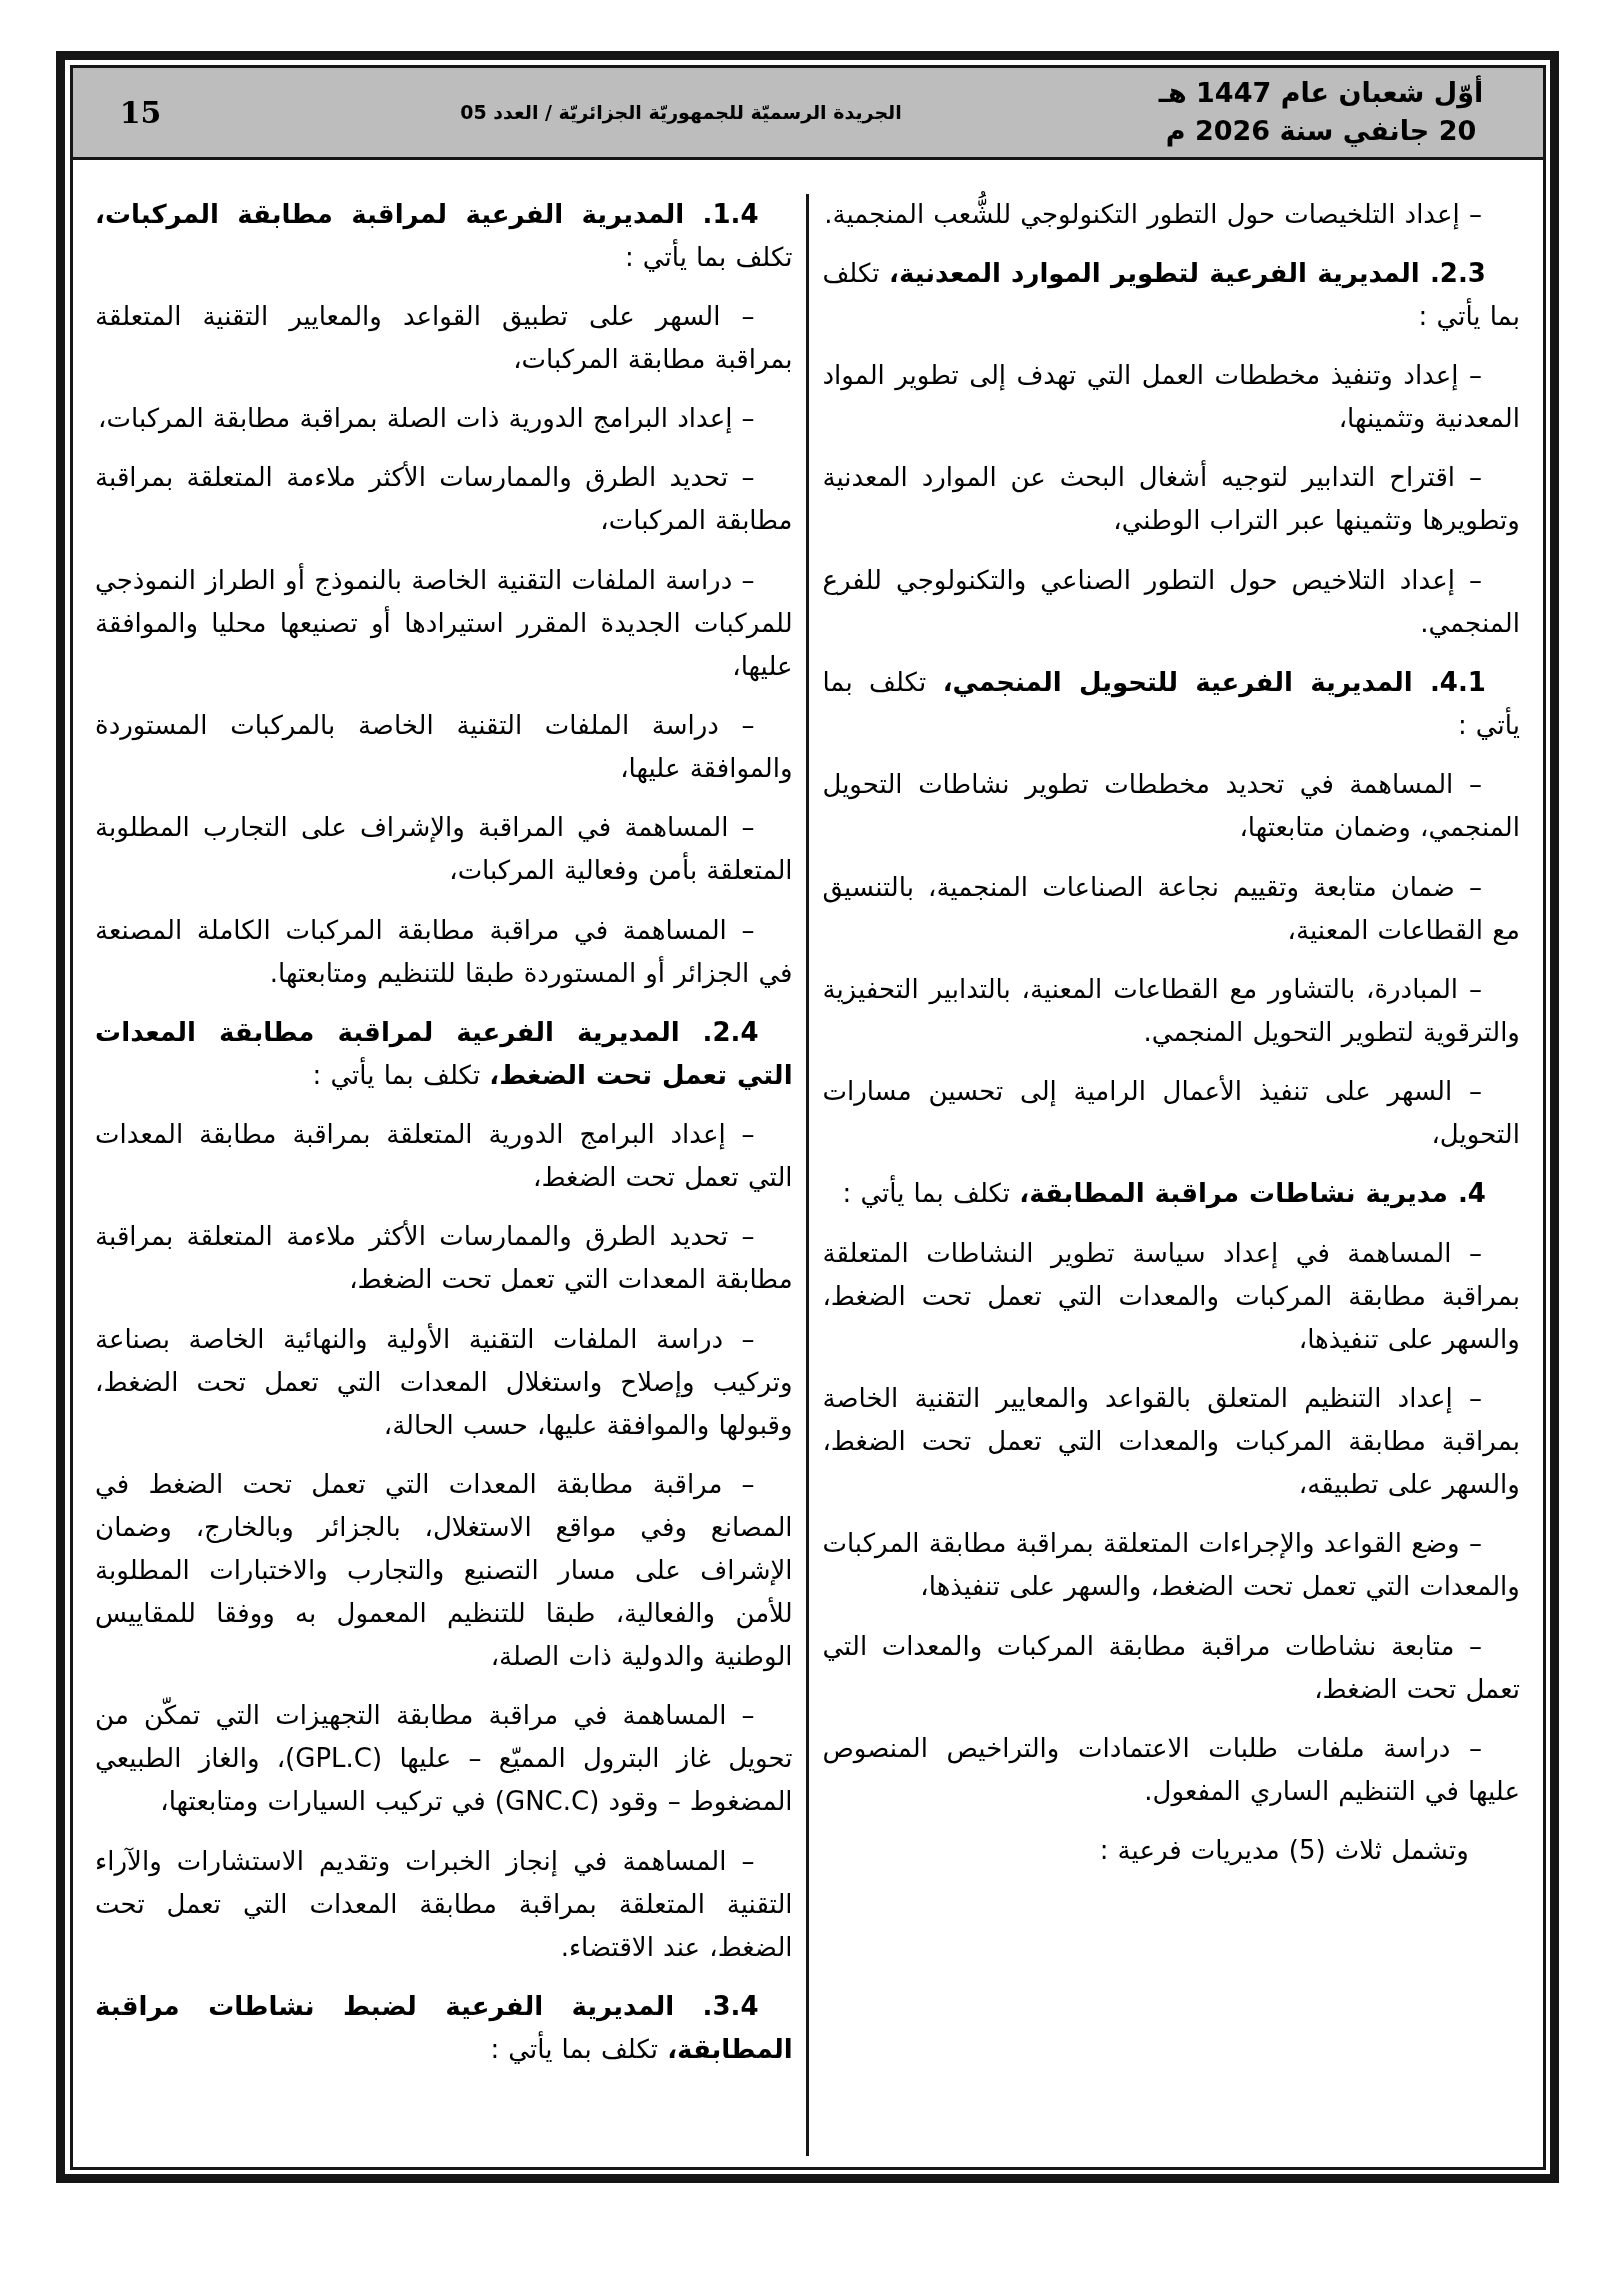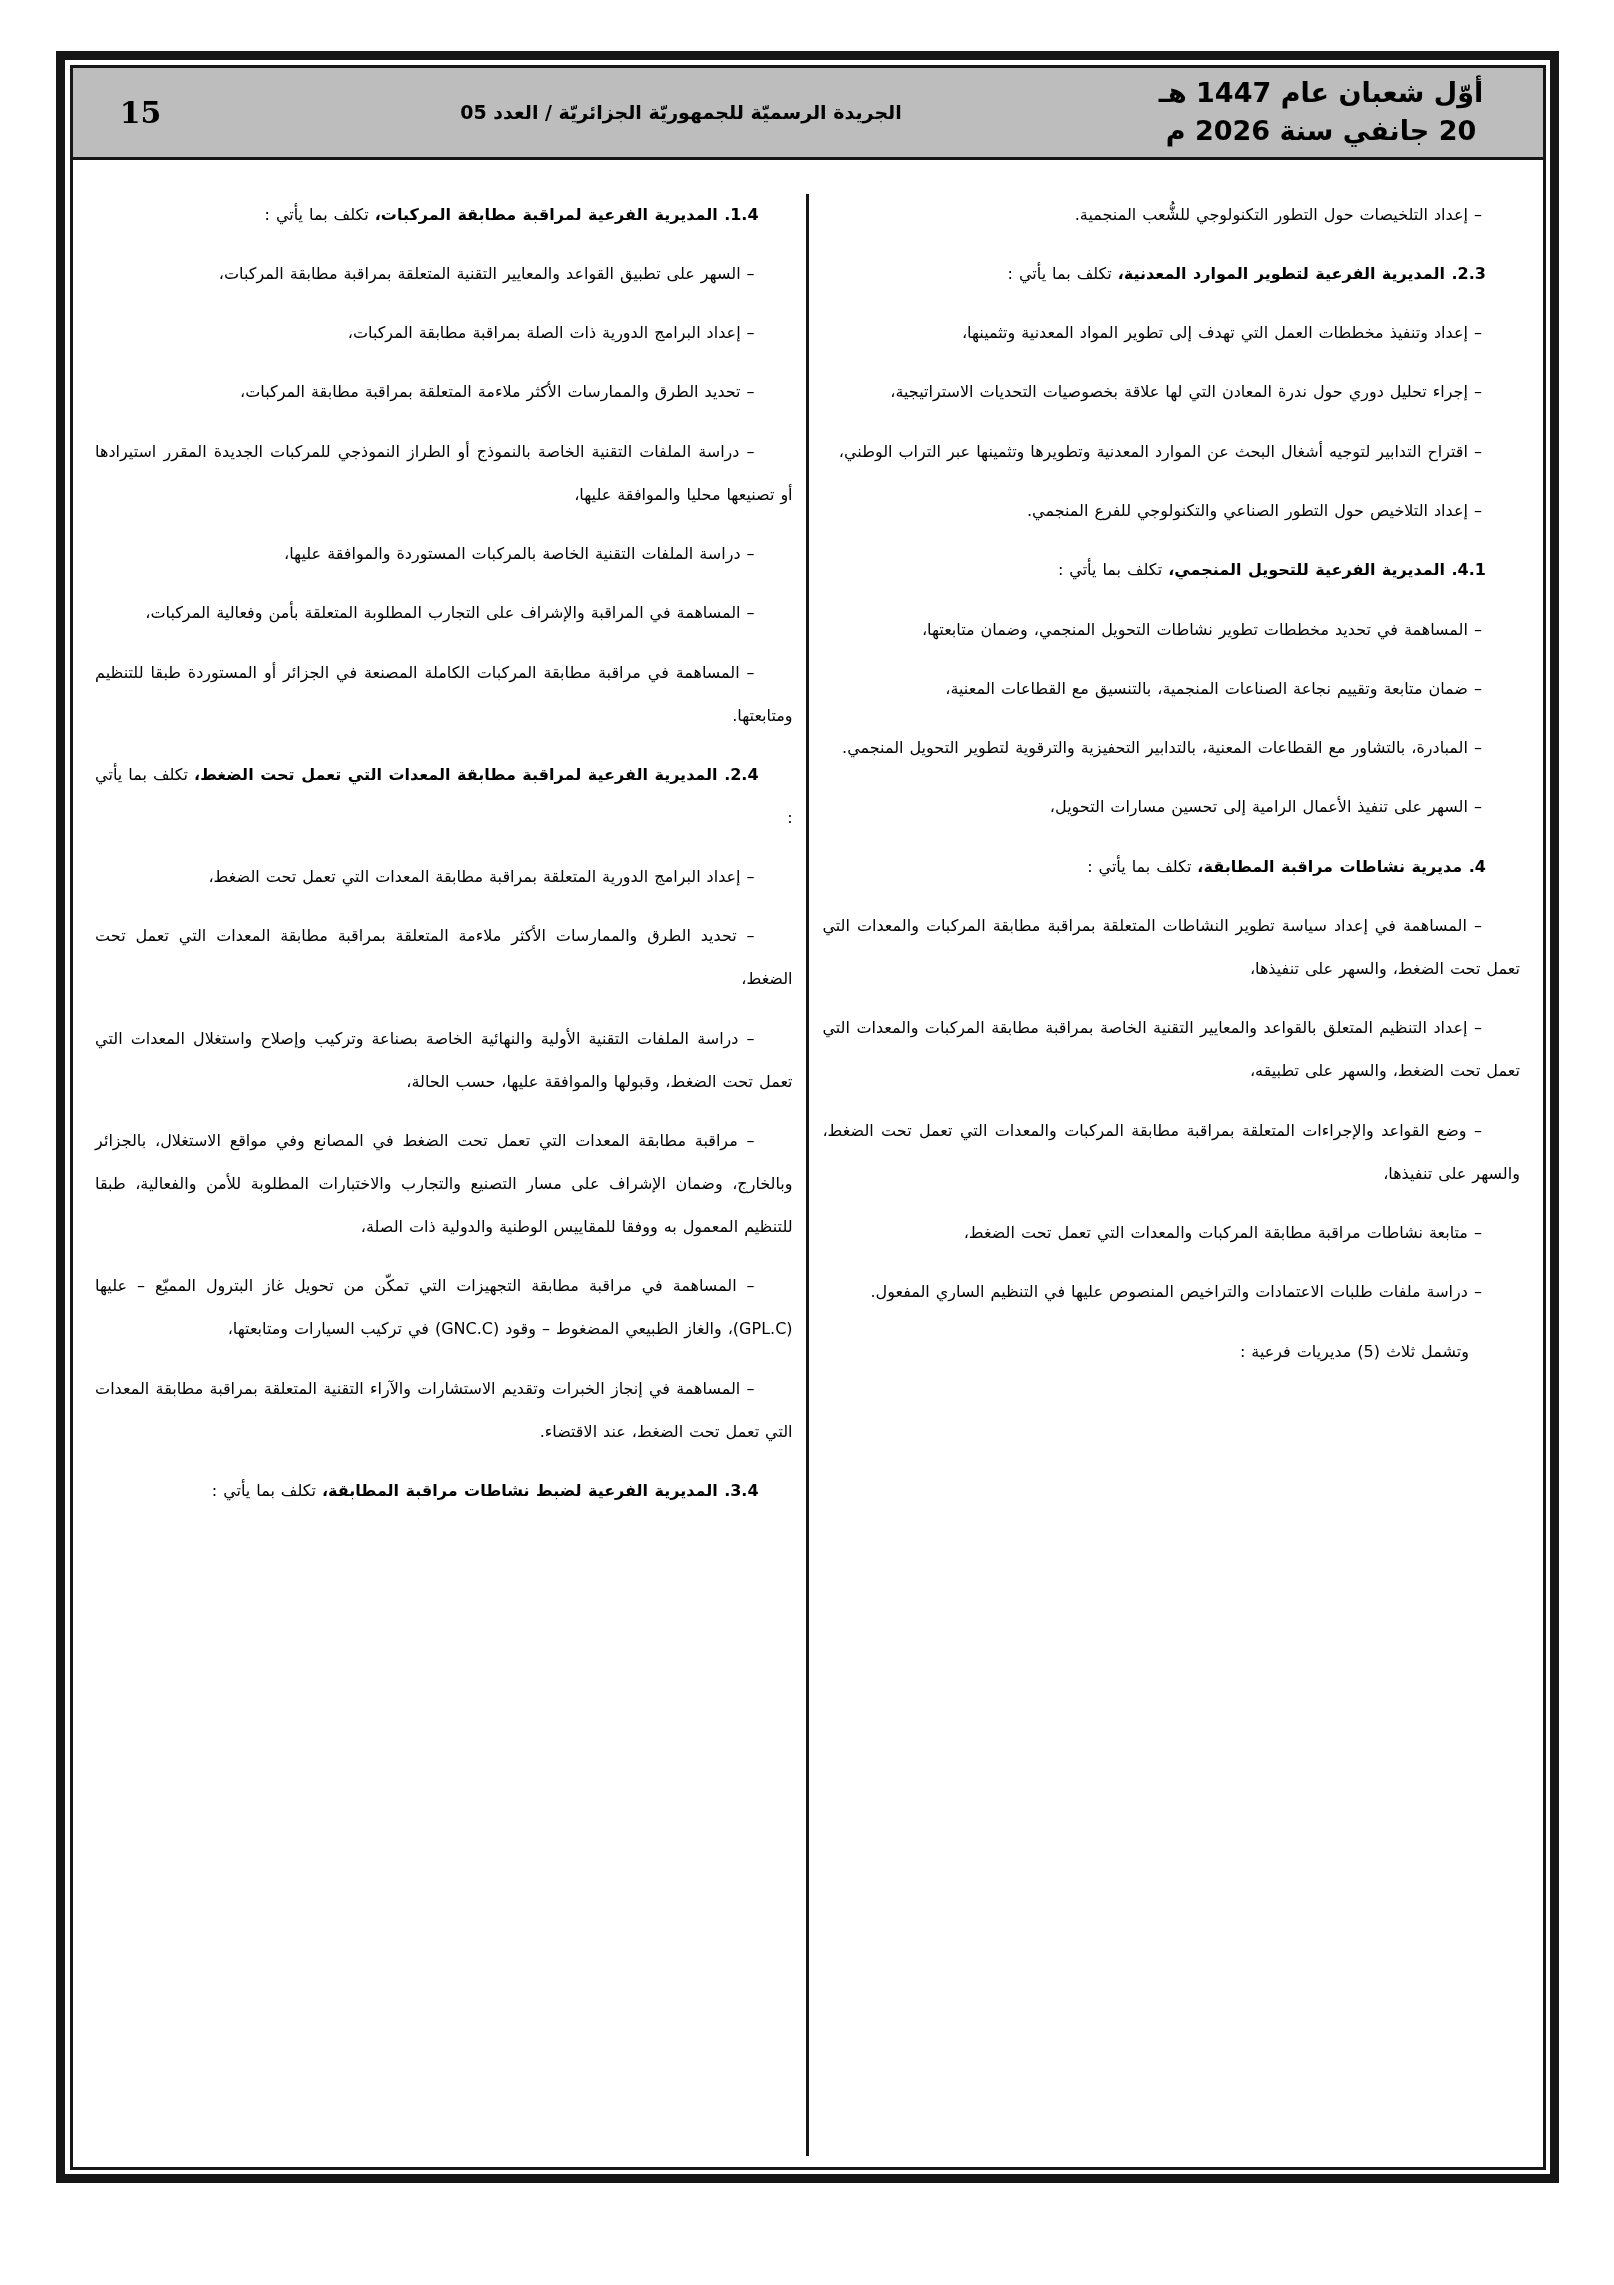--- a/index.html
+++ b/index.html
@@ -40,21 +40,21 @@
     flex:1 1 auto;display:flex;flex-direction:row;
     padding:33px 9px 0 9px;box-sizing:border-box;overflow:hidden;
   }
   .col{flex:1 1 0;padding:0 13.6px;box-sizing:border-box;}
   .divider{
     flex:0 0 2.7px;background:#161616;margin:1.8px 0 11px 0;
   }
 
   .para{
     margin:0 0 16.3px 0;
-    font-size:16px;line-height:43px;
+    font-size:26px;line-height:43px;
     text-align:justify;text-indent:38px;
     word-spacing:0.9px;
   }
   .para.lead{text-indent:51px;text-align:right;}
   .para .hbold{font-weight:bold;}
   .para.heading{text-indent:34px;}
 </style>
 </head>
 <body>
 
@@ -68,21 +68,20 @@
       </div>
       <div class="hdr-title">الجريدة الرسميّة للجمهوريّة الجزائريّة / العدد 05</div>
       <div class="hdr-page">15</div>
     </header>
 
     <main class="content">
       <section class="col" id="col-right">
           <p class="para bullet">– إعداد التلخيصات حول التطور التكنولوجي للشُّعب المنجمية.</p>
           <p class="para heading"><span class="hbold">2.3. المديرية الفرعية لتطوير الموارد المعدنية،</span> تكلف بما يأتي :</p>
           <p class="para bullet">– إعداد وتنفيذ مخططات العمل التي تهدف إلى تطوير المواد المعدنية وتثمينها،</p>
-          <p class="para bullet">– إجراء تحليل دوري حول ندرة المعادن التي لها علاقة بخصوصيات التحديات الاستراتيجية،</p>
           <p class="para bullet">– اقتراح التدابير لتوجيه أشغال البحث عن الموارد المعدنية وتطويرها وتثمينها عبر التراب الوطني،</p>
           <p class="para bullet">– إعداد التلاخيص حول التطور الصناعي والتكنولوجي للفرع المنجمي.</p>
           <p class="para heading"><span class="hbold">4.1. المديرية الفرعية للتحويل المنجمي،</span> تكلف بما يأتي :</p>
           <p class="para bullet">– المساهمة في تحديد مخططات تطوير نشاطات التحويل المنجمي، وضمان متابعتها،</p>
           <p class="para bullet">– ضمان متابعة وتقييم نجاعة الصناعات المنجمية، بالتنسيق مع القطاعات المعنية،</p>
           <p class="para bullet">– المبادرة، بالتشاور مع القطاعات المعنية، بالتدابير التحفيزية والترقوية لتطوير التحويل المنجمي.</p>
           <p class="para bullet">– السهر على تنفيذ الأعمال الرامية إلى تحسين مسارات التحويل،</p>
           <p class="para heading"><span class="hbold">4. مديرية نشاطات مراقبة المطابقة،</span> تكلف بما يأتي :</p>
           <p class="para bullet">– المساهمة في إعداد سياسة تطوير النشاطات المتعلقة بمراقبة مطابقة المركبات والمعدات التي تعمل تحت الضغط، والسهر على تنفيذها،</p>
           <p class="para bullet">– إعداد التنظيم المتعلق بالقواعد والمعايير التقنية الخاصة بمراقبة مطابقة المركبات والمعدات التي تعمل تحت الضغط، والسهر على تطبيقه،</p>

